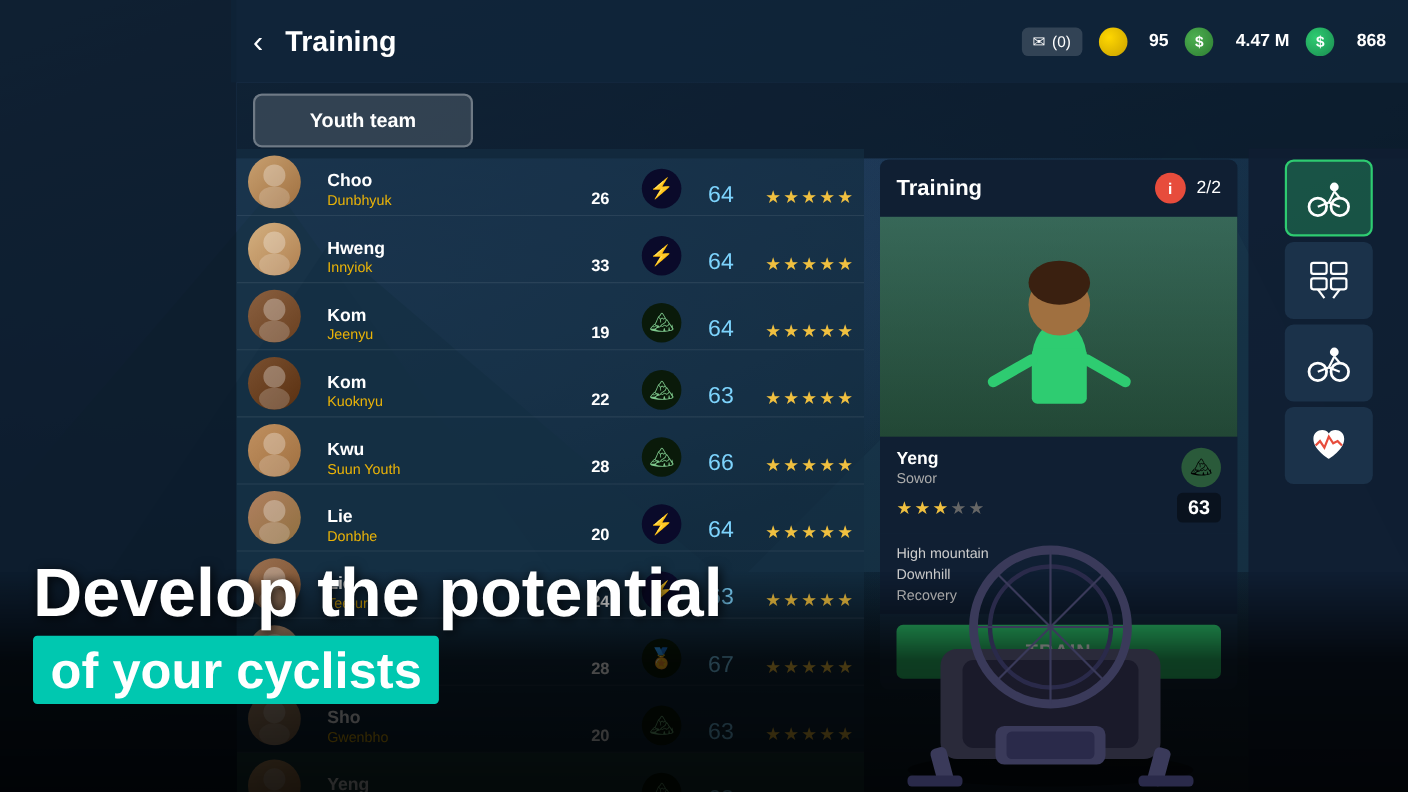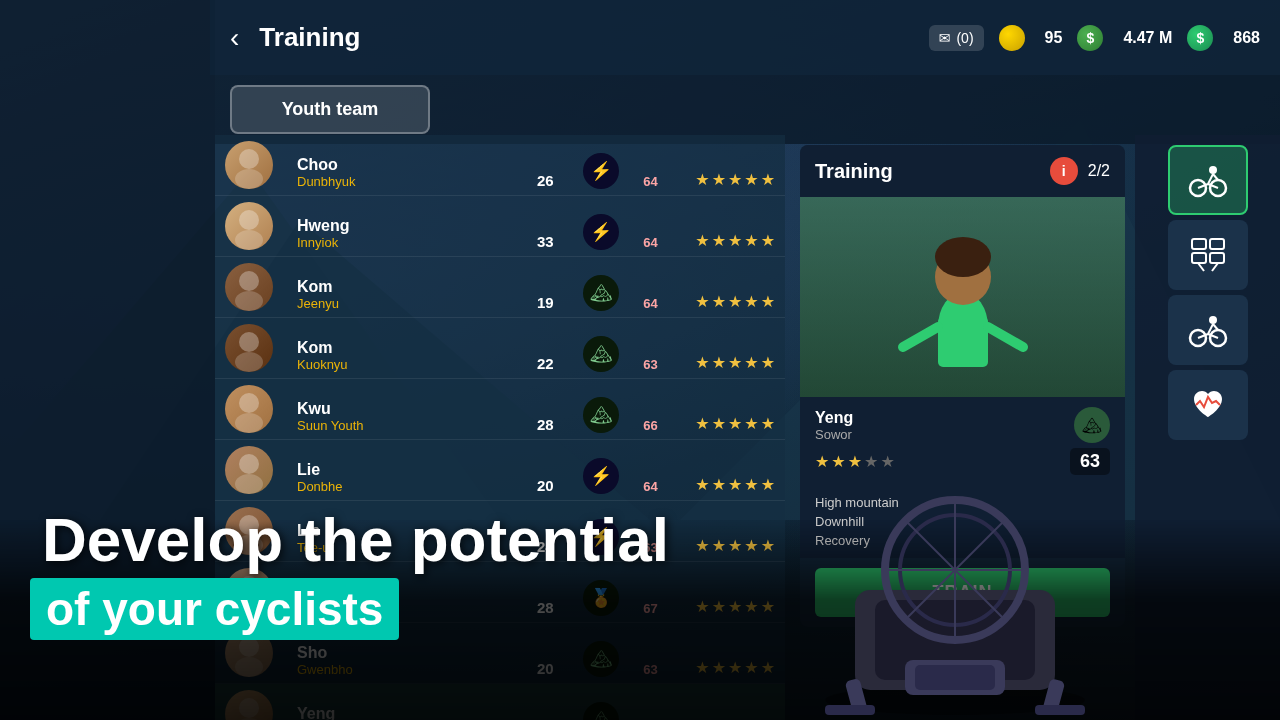--- a/index.html
+++ b/index.html
@@ -218,23 +218,23 @@
       text-align: center;
     }
     .player-icon {
       width: 36px; height: 36px;
       border-radius: 50%;
       background: #1a1a2e;
       display: flex; align-items: center; justify-content: center;
       flex-shrink: 0;
     }
     .player-rating {
-      color: #fca5a5;
-      font-size: 13px;
-      font-weight: bold;
+      color: #7dd3fc;
+      font-size: 21px;
+      font-weight: normal;
       width: 28px;
     }
     .stars {
       display: flex;
       gap: 2px;
     }
     .star { color: #f0c040; font-size: 16px; }
     .star-half { color: #f0c040; font-size: 16px; }
     .star-empty { color: #666; font-size: 16px; }
 
@@ -396,21 +396,20 @@
       z-index: 3;
       padding: 0 30px;
       pointer-events: none;
     }
     .promo-line1 {
       color: #fff;
       font-size: 62px;
       font-weight: 900;
       text-shadow: 2px 2px 10px rgba(0,0,0,0.8);
       line-height: 1.1;
-      margin-left: 12px;
     }
     .promo-line2 {
       display: inline-block;
       background: #00c8b0;
       color: #fff;
       font-size: 46px;
       font-weight: 900;
       padding: 4px 16px;
       margin-top: 4px;
       border-radius: 4px;

